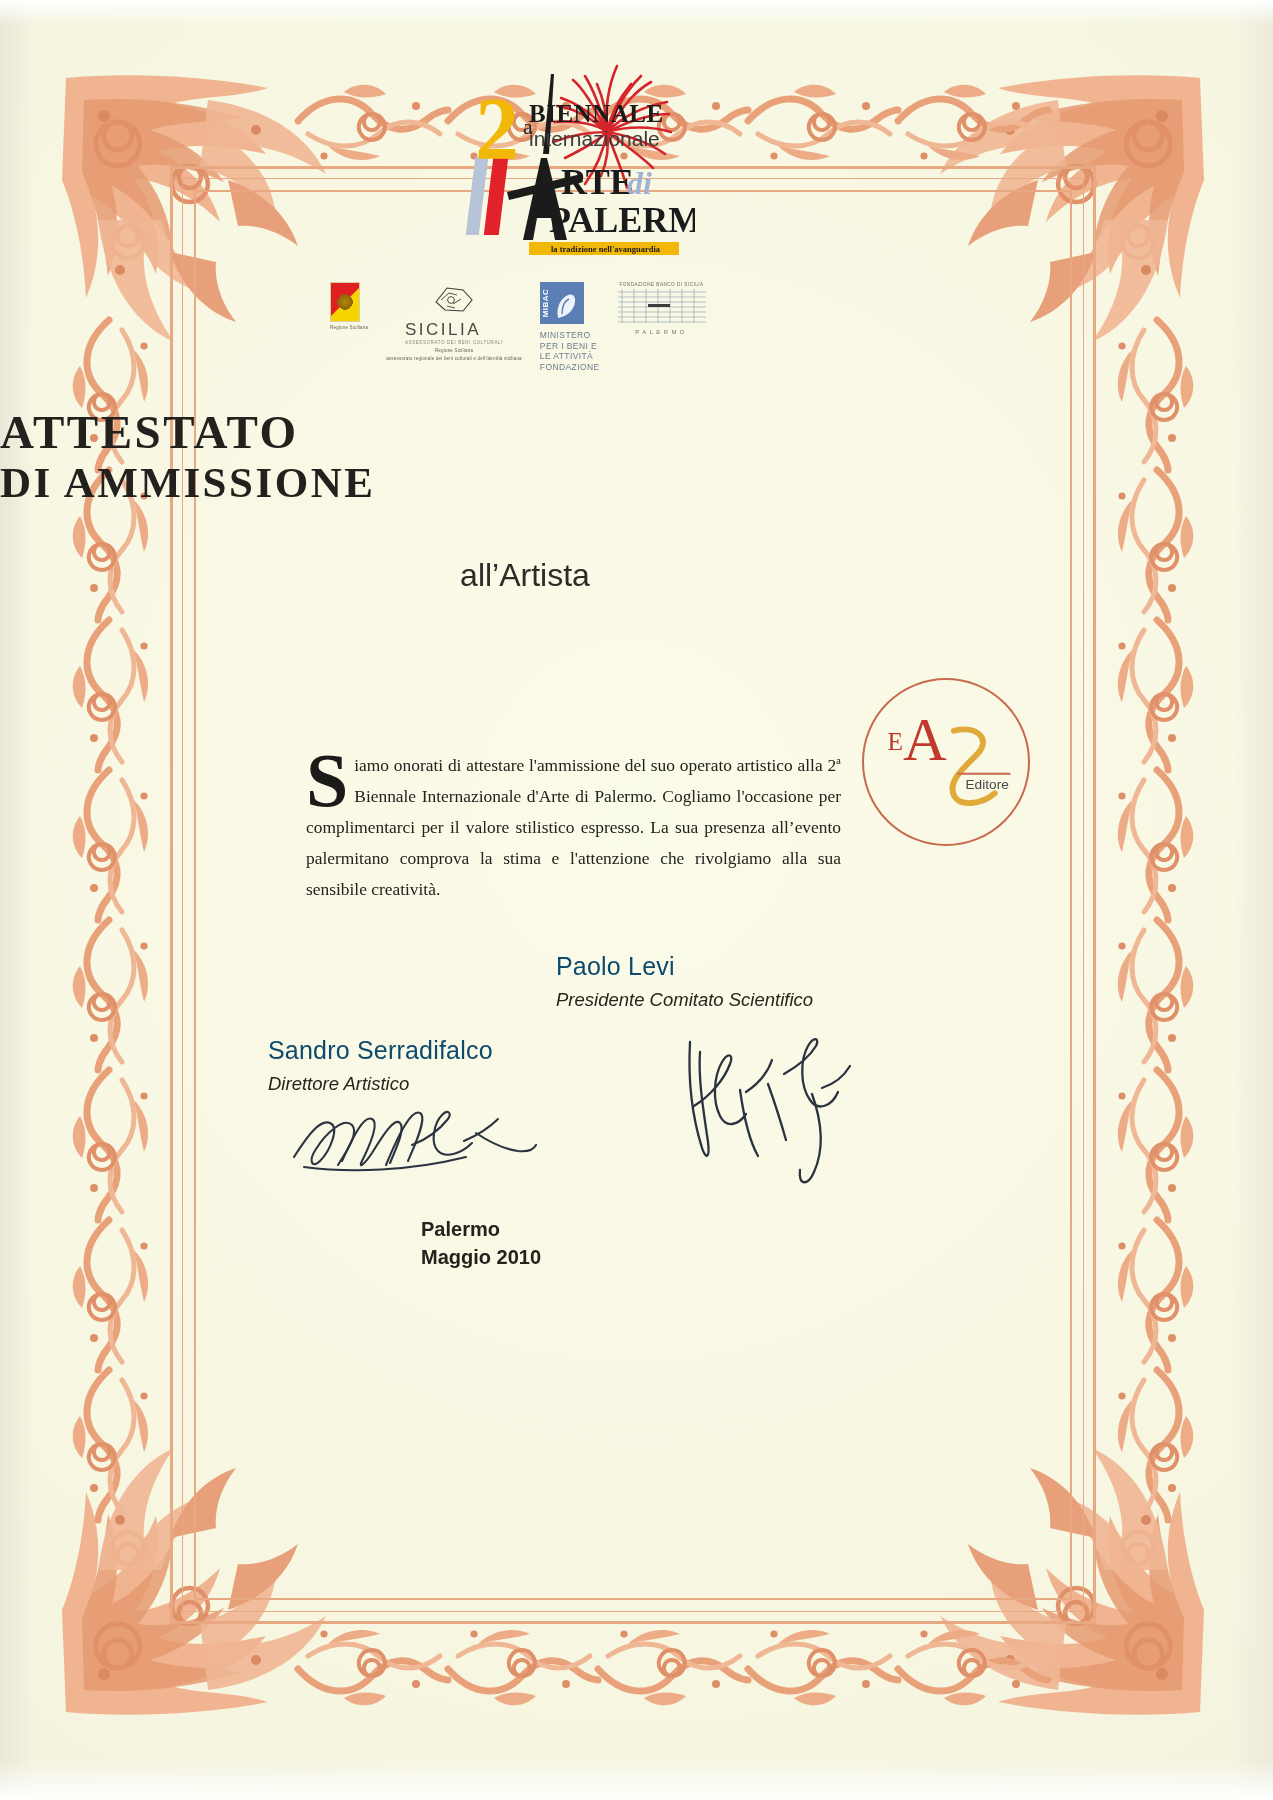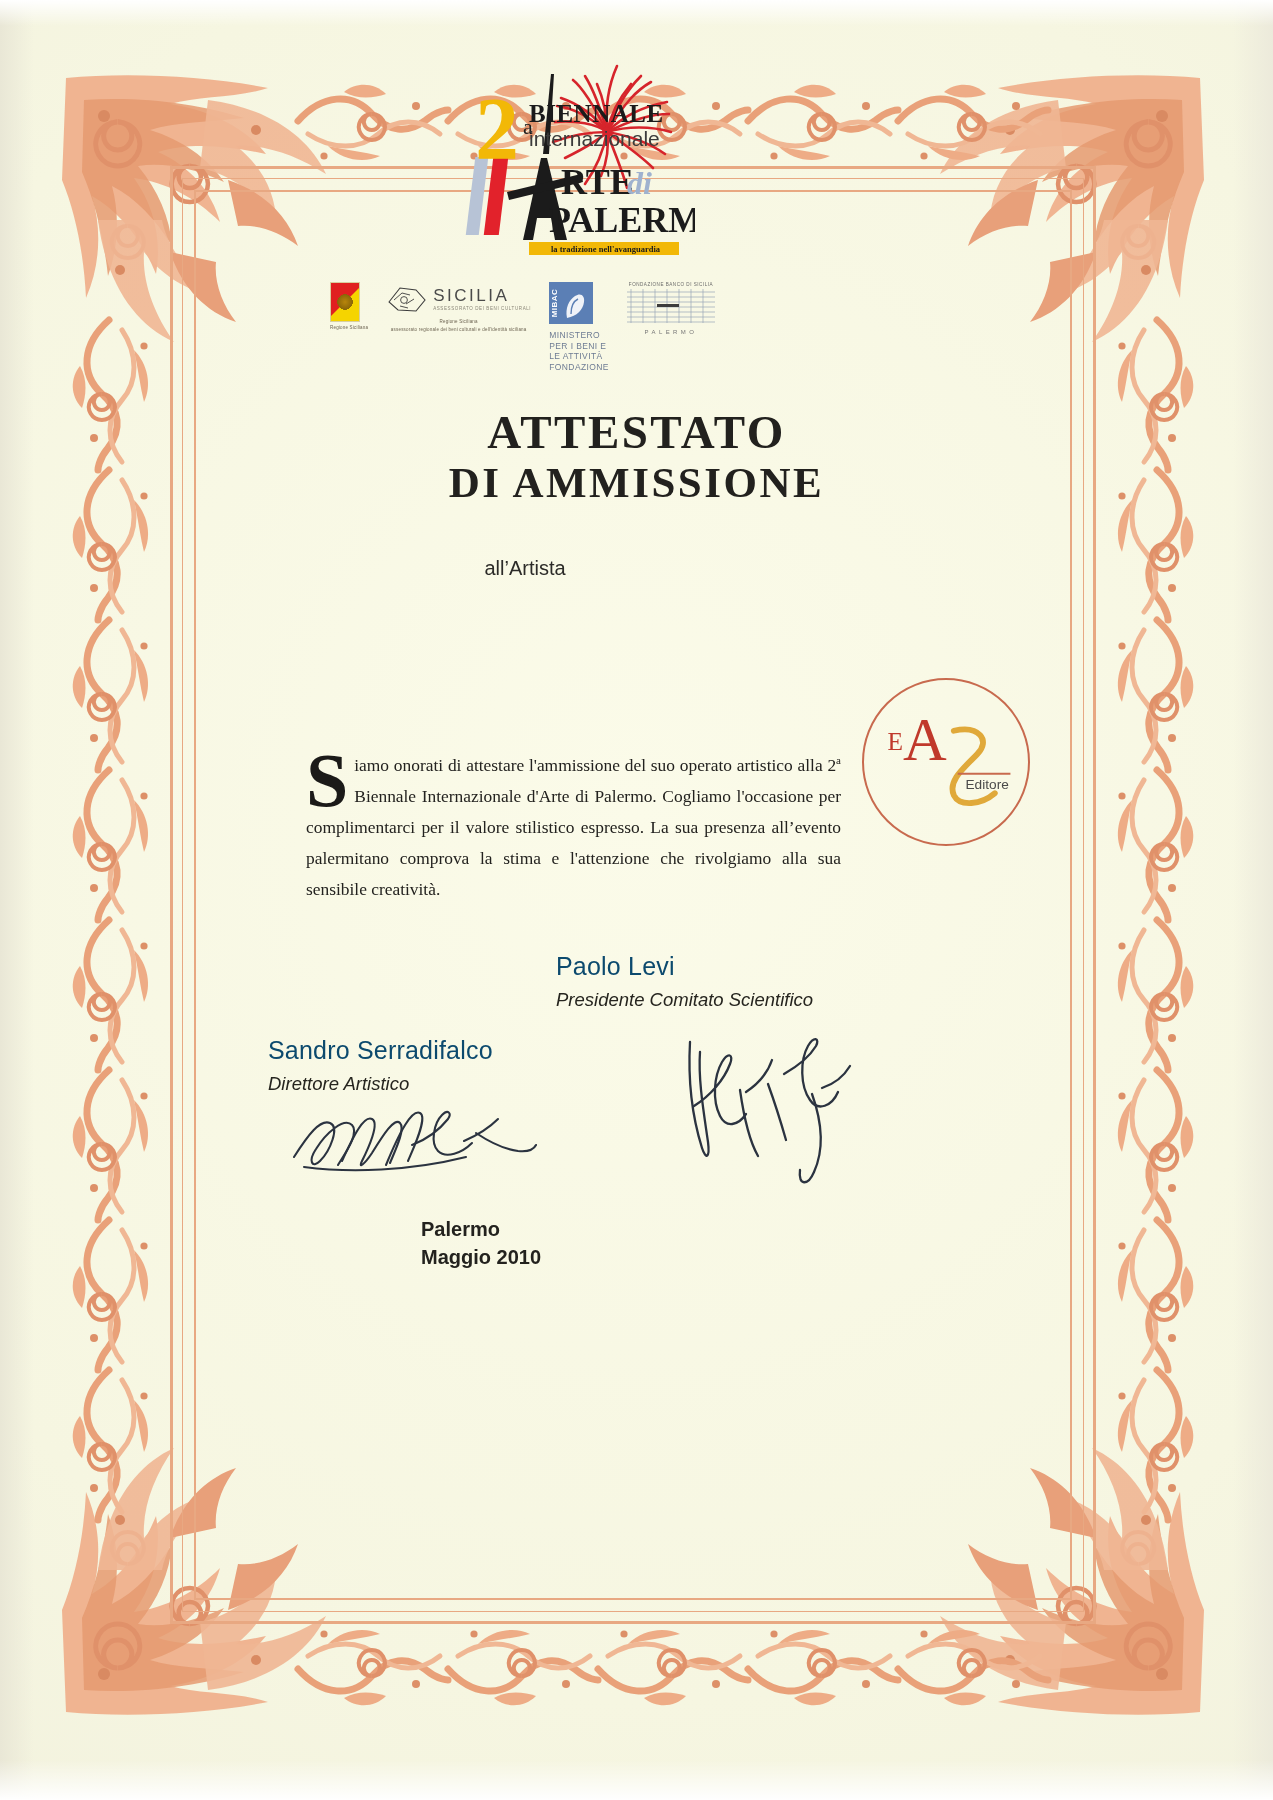--- a/index.html
+++ b/index.html
@@ -67,21 +67,21 @@
     position:absolute;left:50%;top:50%;transform:translate(-50%,-50%);
     width:18px;height:18px;border-radius:50%;
     background:radial-gradient(circle,#b8860b 0%,#8a6508 60%,transparent 61%);
   }
   .sp-cap{
     font-family:"Liberation Sans", sans-serif;
     font-size:4.5px; color:#6b6250; letter-spacing:.2px;
     text-align:center; margin-top:3px; white-space:nowrap;
     transform:scaleY(1.1);
   }
-  .sicilia-group{display:flex;align-items:center;gap:5px;}
+  .sicilia-group{display:flex;align-items:center;gap:5px;flex-direction:column;}
   .sic-map{ width:42px;height:34px; }
   .sic-text{
     font-family:"Liberation Sans", sans-serif;
     font-size:17px; color:#4a4a4a; letter-spacing:2.5px; line-height:1;
   }
   .sic-sub{
     font-family:"Liberation Sans", sans-serif;
     font-size:4.5px; color:#8a8678; letter-spacing:.6px; margin-top:2px;
   }
   .mibac-group{display:flex;align-items:flex-start;gap:6px;flex-direction:column;}
@@ -106,32 +106,32 @@
     font-size:4.6px;color:#6a6a6a;letter-spacing:.5px;text-align:center;
   }
   .fond-grid{ width:88px;height:34px;margin-top:2px; }
   .fond-foot{
     font-family:"Liberation Sans", sans-serif;
     font-size:6px;color:#777;letter-spacing:3.4px;text-align:center;margin-top:2px;
   }
 
   
   .title1,.title2{
-    position:absolute; width:1273px; text-align:center;
+    position:absolute; width:1273px; 
     font-family:"Liberation Serif", serif;
     font-weight:bold; color:#22211e;
     letter-spacing:2.5px;
   }
   .title1{ top:405px; font-size:47px; }
   .title2{ top:458px; font-size:43px; }
 
   .subtitle{
     position:absolute; top:557px; width:1050px; text-align:center;
     font-family:"Liberation Sans", sans-serif;
-    font-size:20px; color:#2c2b28;
+    font-size:32px; color:#2c2b28;
   }
   .artist{
     position:absolute; top:630px; width:1273px; text-align:center;
     font-family:"Liberation Serif", serif;
     font-size:55px; color:#1b1a18; letter-spacing:.5px;
   }
 
   
   .body-text{
     position:absolute; left:306px; top:745px; width:535px;

